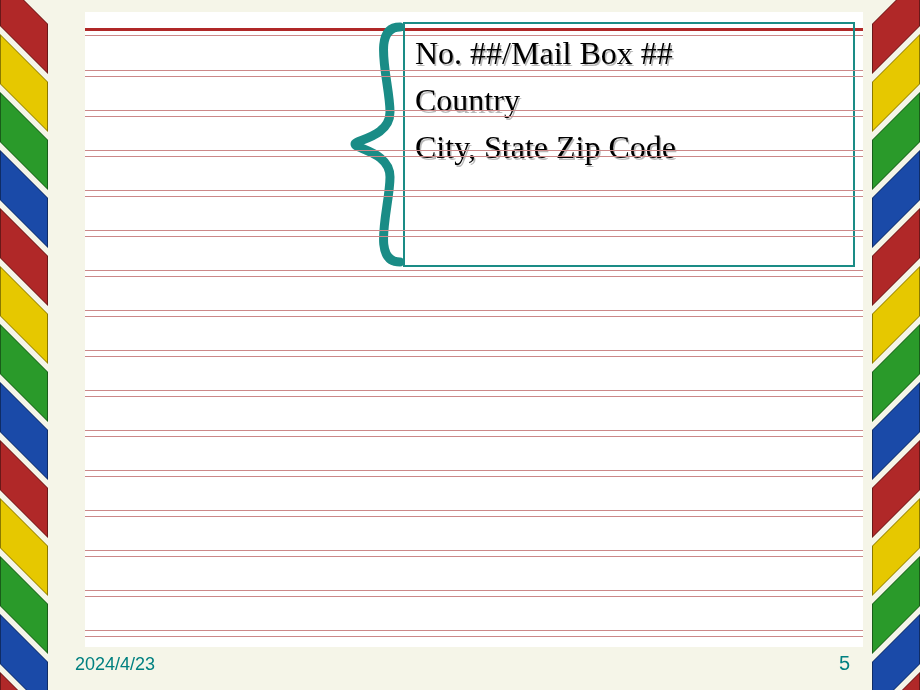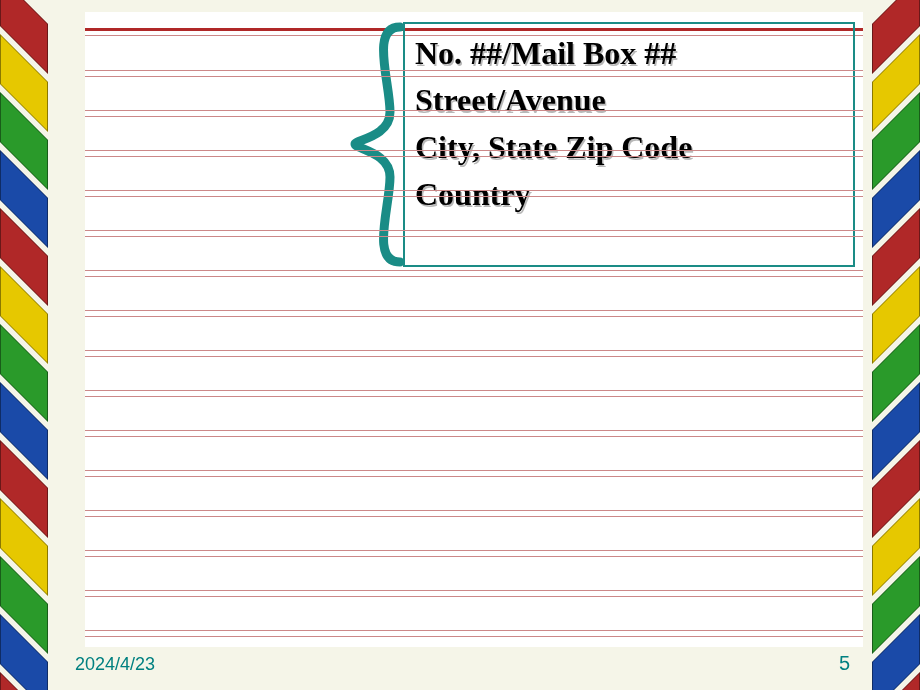--- a/index.html
+++ b/index.html
@@ -76,21 +76,21 @@
     position: absolute;
     left: 318px;
     top: 10px;
     width: 452px;
     height: 245px;
     border: 2px solid #1a8c86;
     padding: 6px 10px;
   }
   .address-box div {
     font-size: 32px;
-    font-weight: bold;
+    font-weight: normal;
     color: #000;
     line-height: 47px;
     text-shadow: 1.5px 1.5px 0 rgba(0,0,0,0.28);
   }
   .footer-date {
     position: absolute;
     left: 75px;
     bottom: 15px;
     color: #008080;
     font-size: 18px;
@@ -143,23 +143,22 @@
   <div class="red-thick" style="top:16px"></div>
   <div class="red-thin" style="top:23px"></div>
 
 
   <svg class="brace" viewBox="0 0 60 245" preserveAspectRatio="none">
     <path d="M50 5 C20 5 40 60 40 90 C40 115 5 118 5 122 C5 127 40 130 40 155 C40 185 20 240 50 240" fill="none" stroke="#1a8c86" stroke-width="9" stroke-linecap="round"></path>
   </svg>
 
   <div class="address-box">
     <div>No. ##/Mail Box ##</div>
-    <div>Street/Avenue</div>
+    <div>Country</div>
     <div>City,  State  Zip Code</div>
-    <div>Country</div>
   </div>
 <div class="red-thin" style="top: 58px;"></div>
     <div class="red-thin" style="top: 64px;"></div>
     <div class="red-thin" style="top: 98px;"></div>
     <div class="red-thin" style="top: 104px;"></div>
     <div class="red-thin" style="top: 138px;"></div>
     <div class="red-thin" style="top: 144px;"></div>
     <div class="red-thin" style="top: 178px;"></div>
     <div class="red-thin" style="top: 184px;"></div>
     <div class="red-thin" style="top: 218px;"></div>

